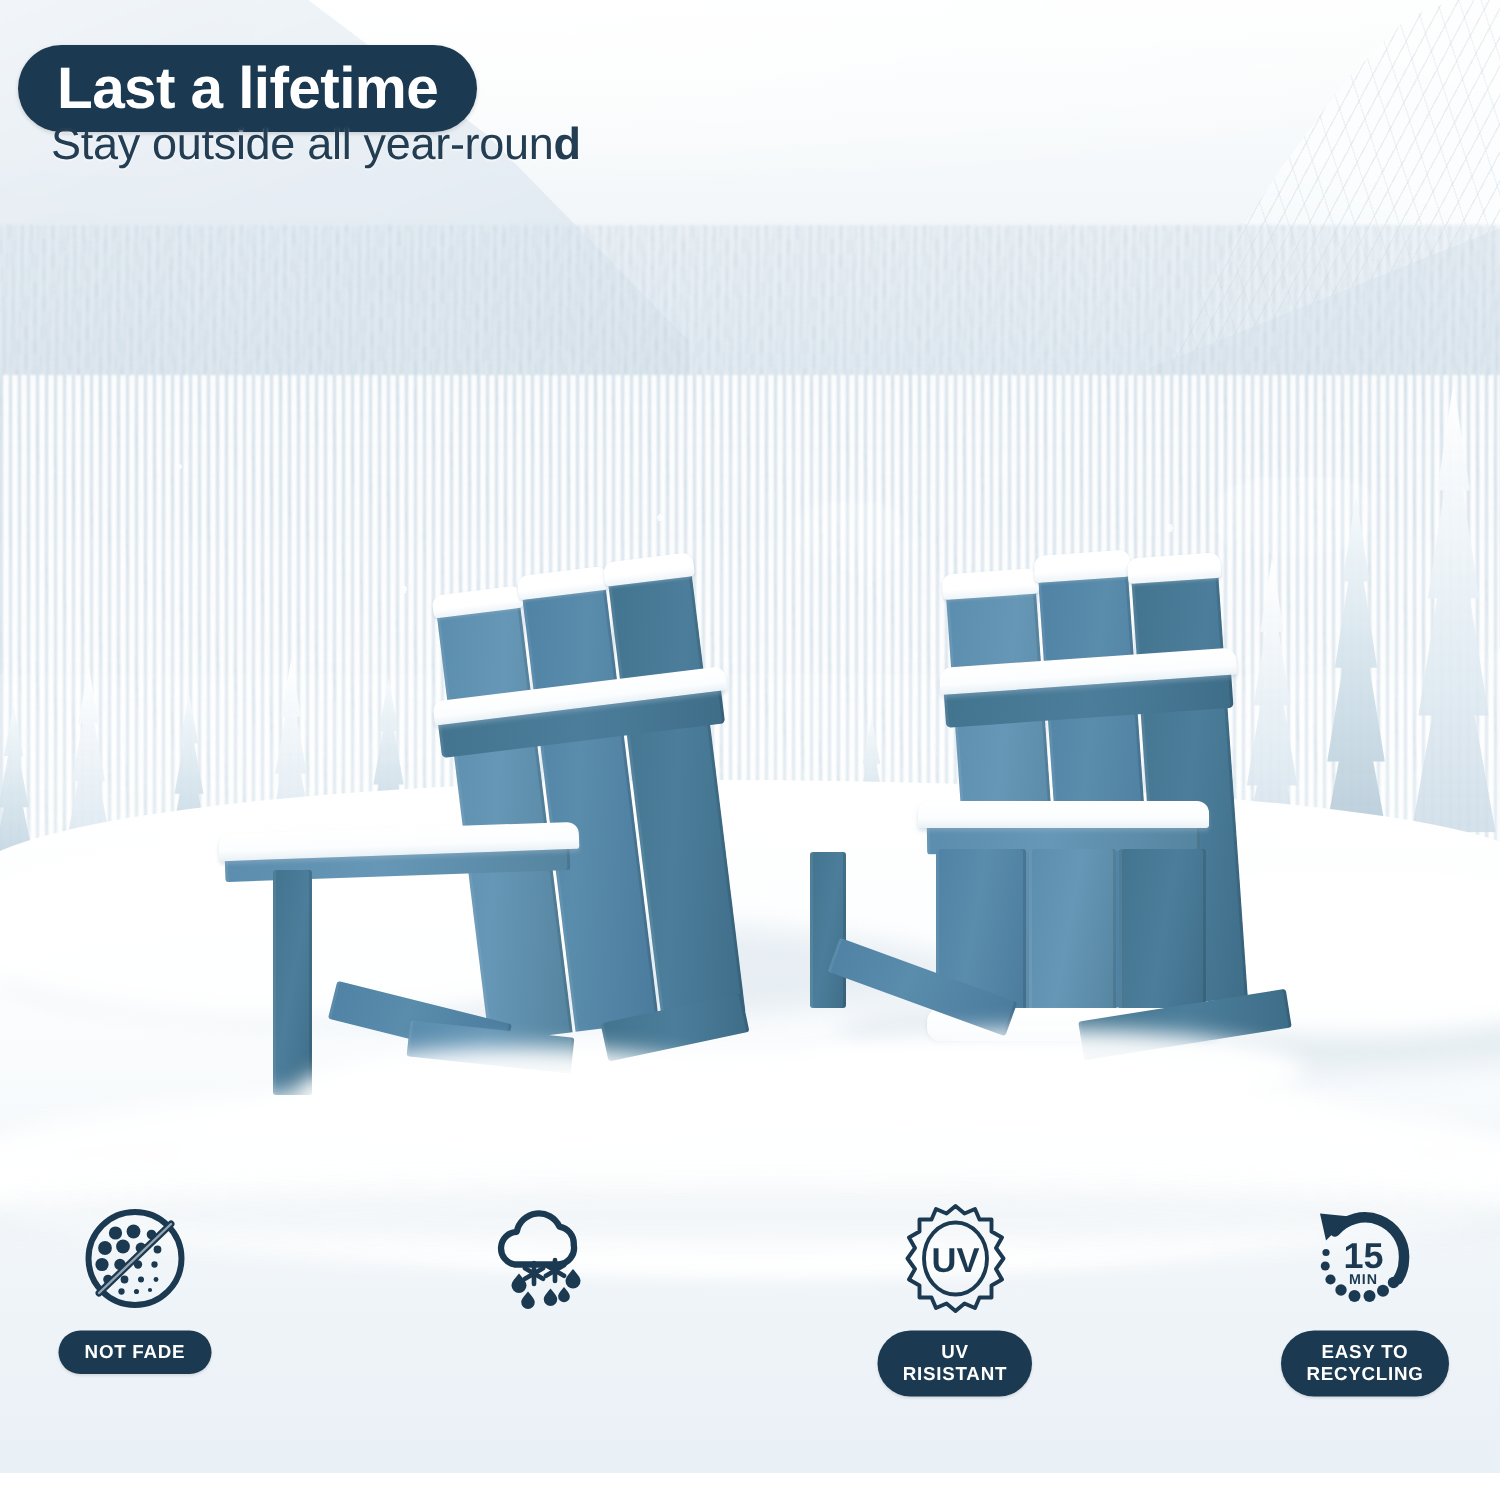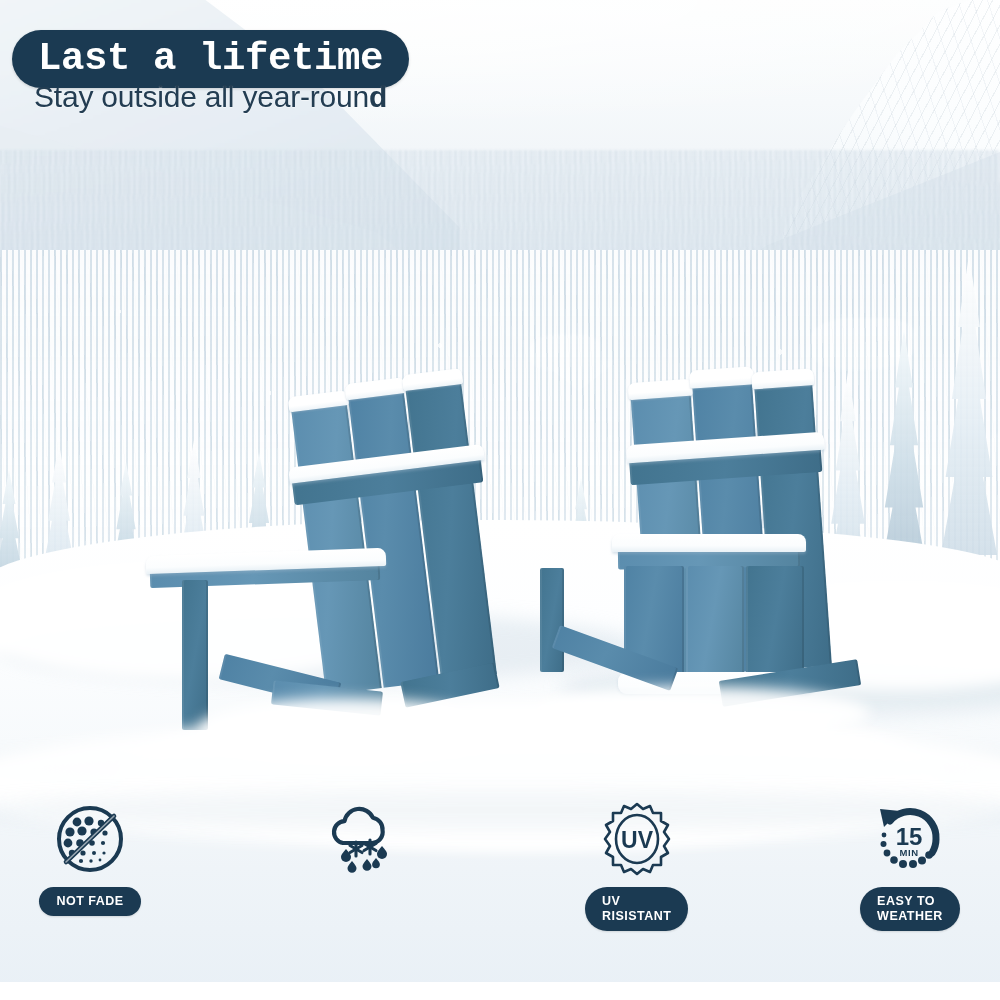--- a/index.html
+++ b/index.html
@@ -165,21 +165,20 @@
   }
 
   
   #headline-pill{
     position:absolute; left:12px; top:30px;
     height:58px; padding:0 26px;
     display:flex; align-items:center;
     background:#1b3a52;
     border-radius:29px;
     box-shadow:0 1px 3px rgba(0,0,0,.16);
-    font-family:Liberation Mono, monospace;
   }
   #headline-pill .txt{
     color:#ffffff; font-size:39px; font-weight:bold;
     letter-spacing:-.4px; line-height:1; white-space:nowrap;
   }
   #subhead{
     position:absolute; left:34px; top:80px;
     font-size:30px; color:#233d52; letter-spacing:-.2px;
     white-space:nowrap; text-shadow:0 1px 1px rgba(255,255,255,.5);
   }
@@ -198,20 +197,21 @@
     height:78px; width:78px;
     display:flex; align-items:center; justify-content:center;
   }
   .feature .glyph svg{ display:block; }
   .badge{
     margin-top:9px;
     background:#1b3a52;
     border-radius:22px;
     color:#ffffff;
     font-size:12.5px; font-weight:bold; letter-spacing:.5px;
+    text-align:center;
     padding:7px 17px;
     line-height:1.18;
     white-space:pre-line;
     box-shadow:0 1px 2px rgba(0,0,0,.12);
   }
 
   #bottom-white{
     position:absolute; left:0; top:982px; width:1000px; height:18px;
     background:#ffffff;
   }
@@ -414,20 +414,20 @@
             <circle cx="31" cy="63" r="4"></circle>
             <circle cx="41" cy="63" r="4"></circle>
             <circle cx="50" cy="59.5" r="4"></circle>
             <circle cx="57" cy="54" r="3.8"></circle>
           </g>
           <text x="37" y="44" text-anchor="middle" font-family="'Liberation Sans',sans-serif" font-size="24" font-weight="bold" fill="#1b3a52">15</text>
           <text x="37" y="55" text-anchor="middle" font-family="'Liberation Sans',sans-serif" font-size="9.5" font-weight="bold" fill="#1b3a52" letter-spacing="0.6">MIN</text>
         </svg>
       </div>
       <div class="badge">EASY TO
-WEATHER</div>
+RECYCLING</div>
     </div>
 
 
   </div>
 
   <div id="bottom-white"></div>
 </div>
 
 </body></html>

